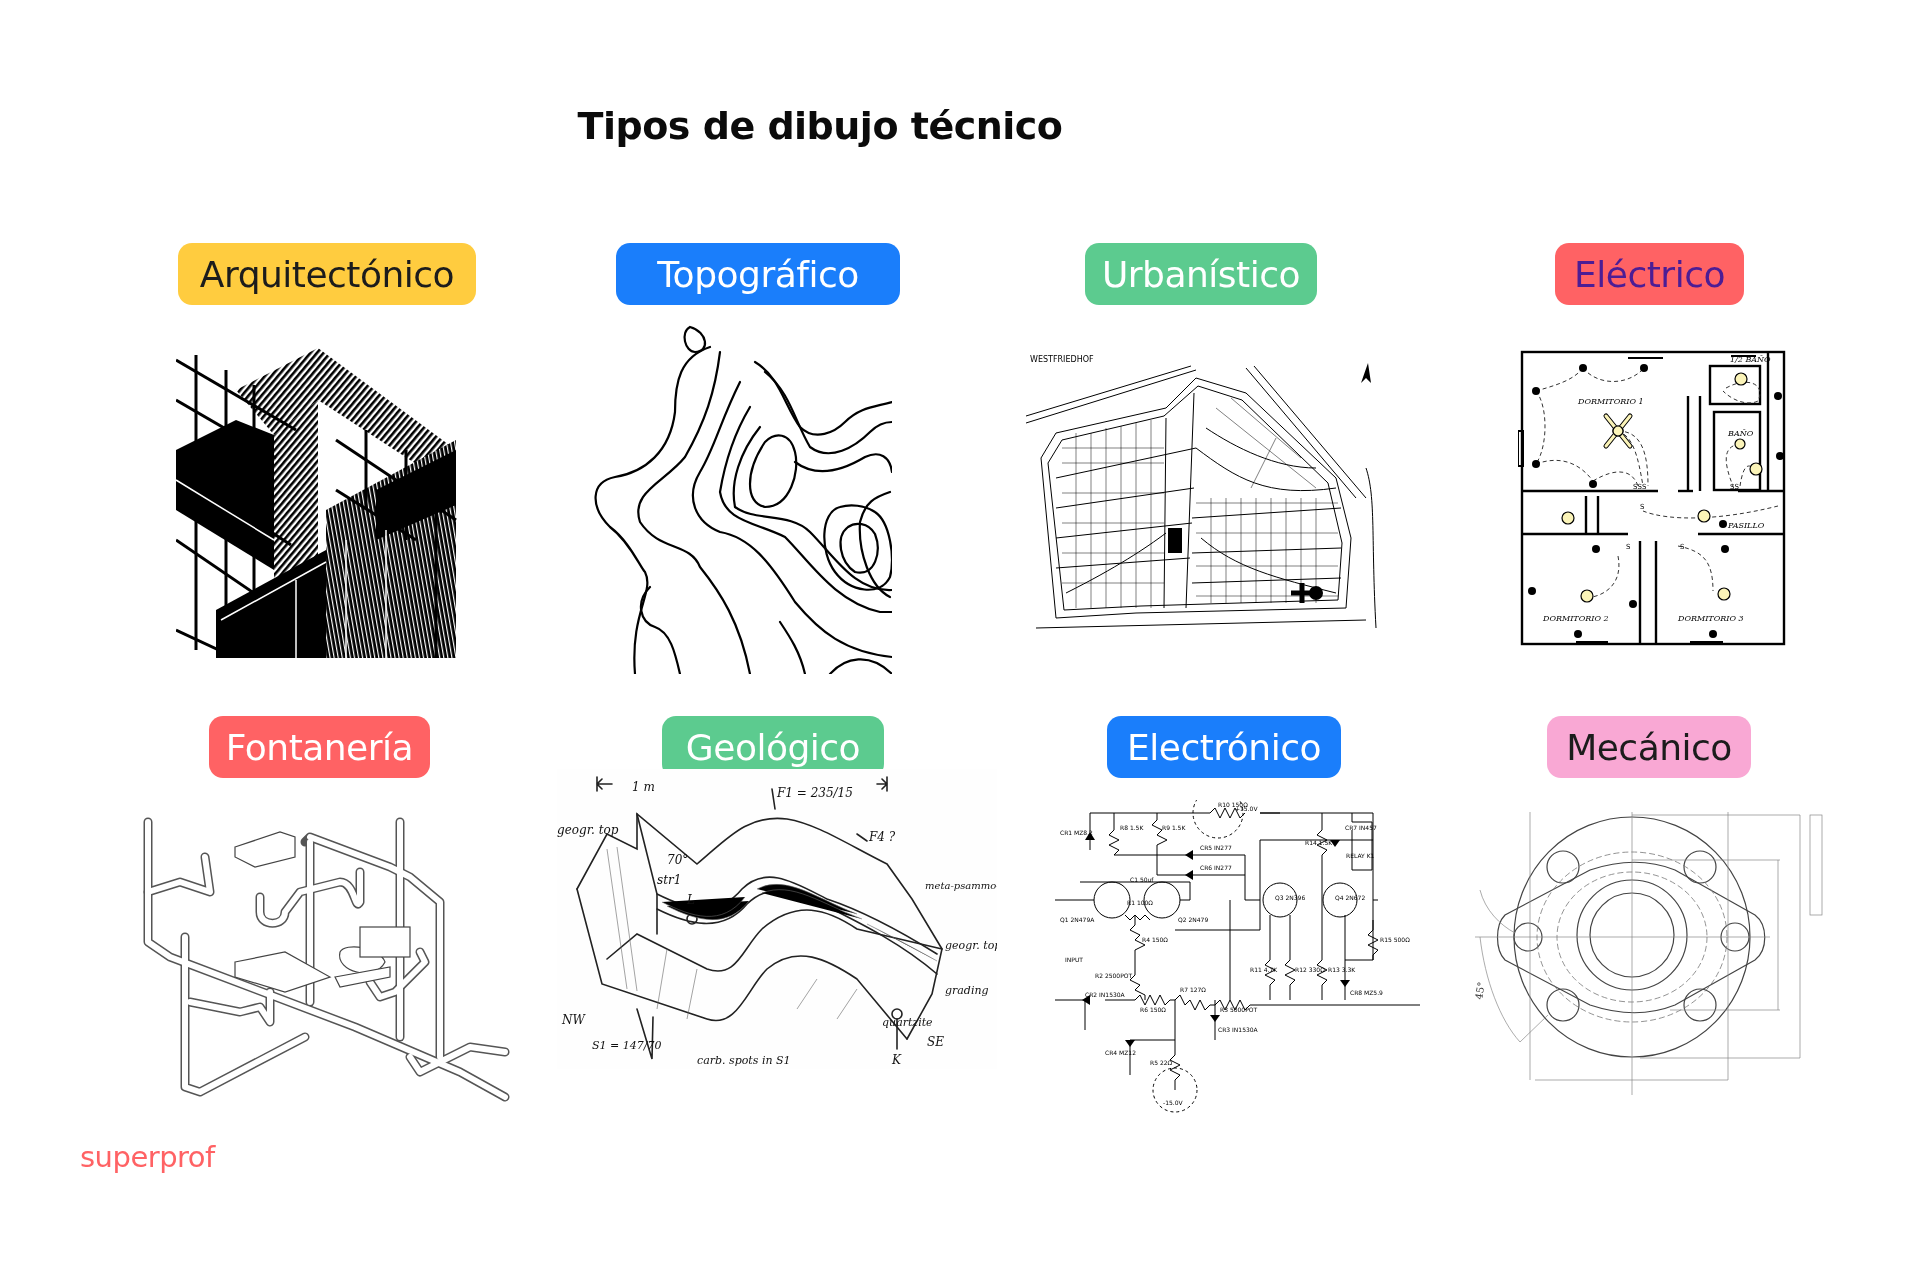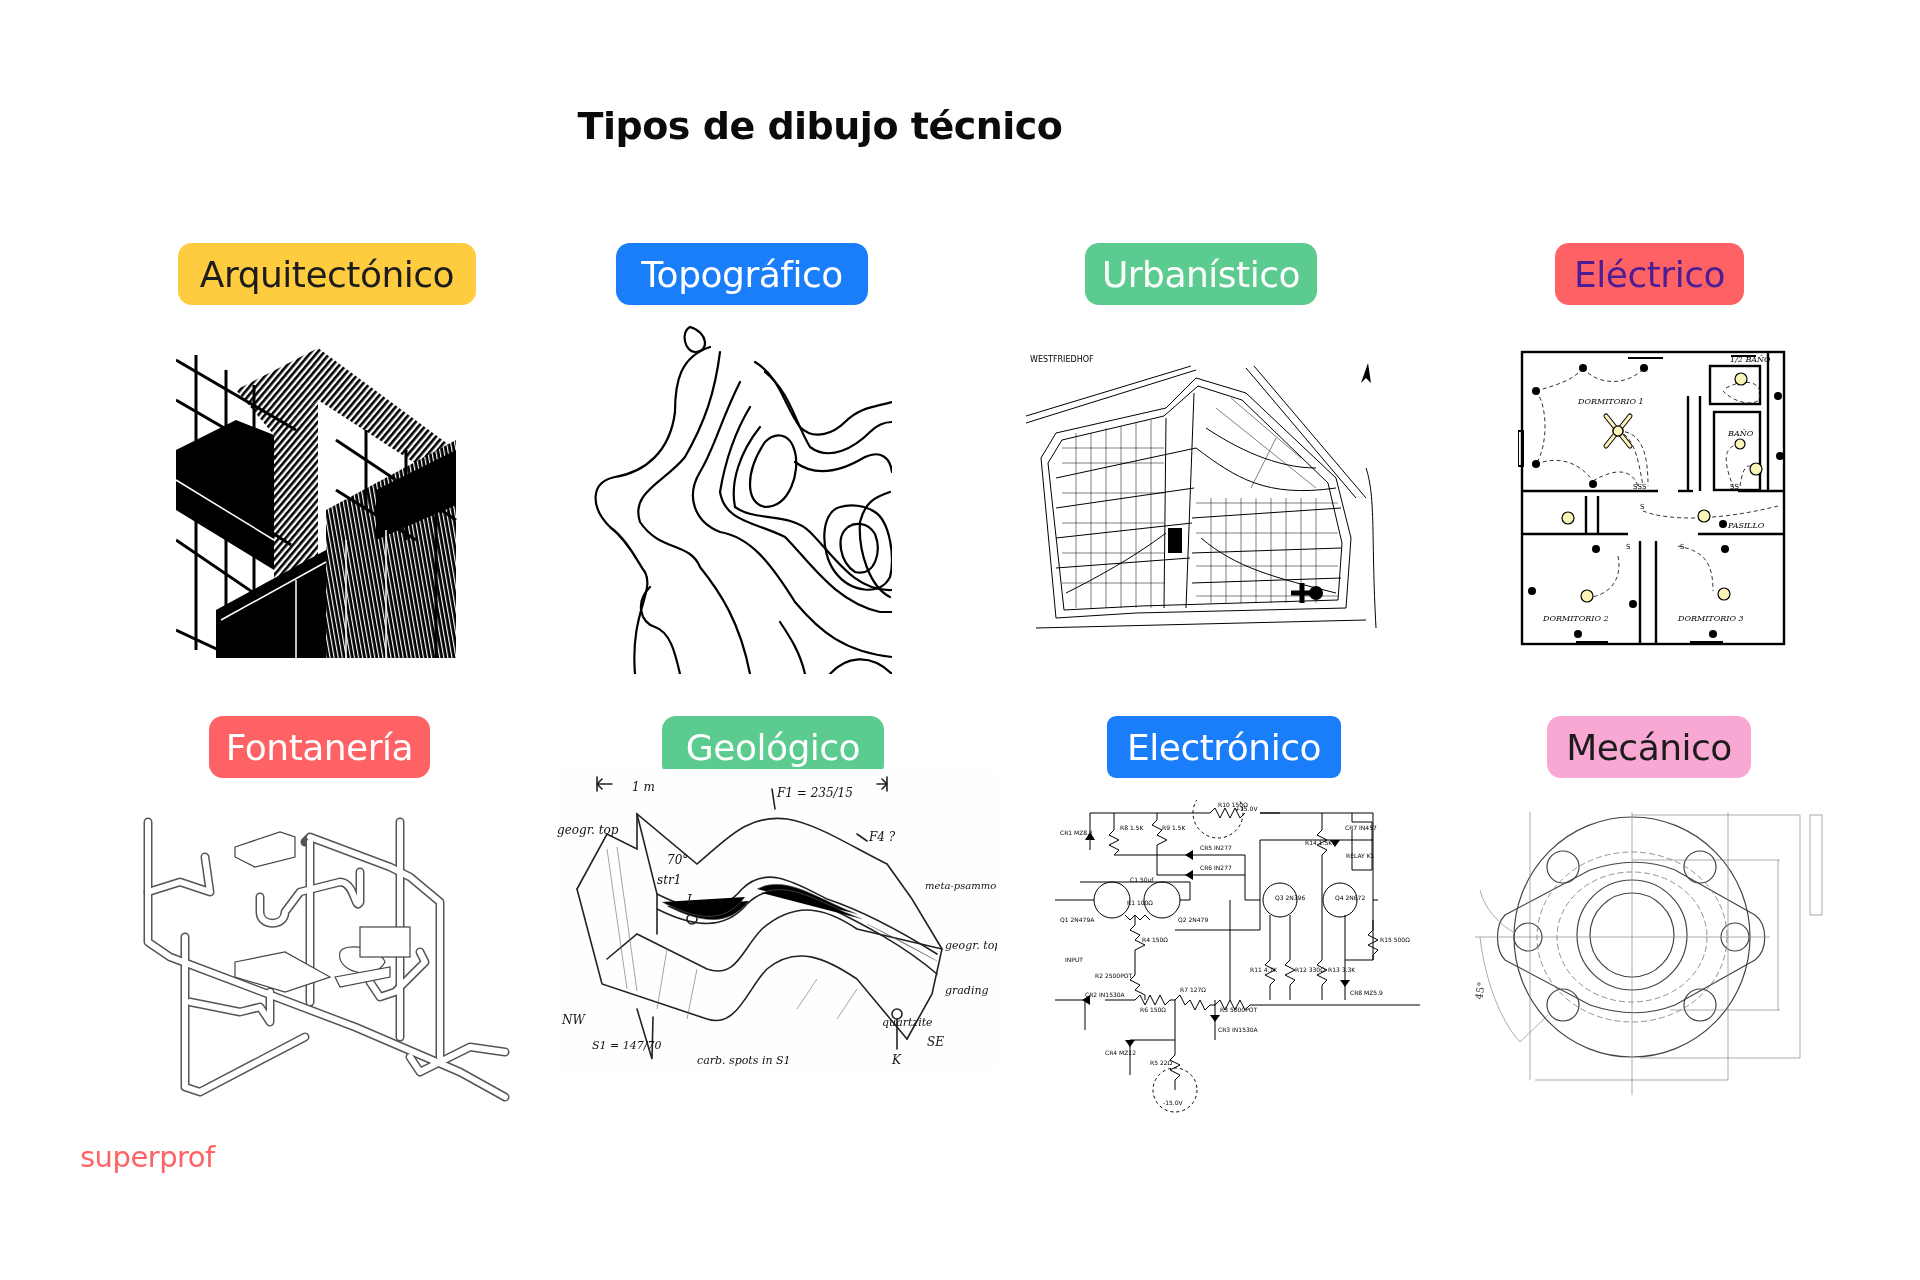--- a/index.html
+++ b/index.html
@@ -11,37 +11,37 @@
   .logo{position:absolute;left:80px;top:1140px;font-family:"DejaVu Sans",sans-serif;font-weight:normal;font-size:29px;color:#ff6264;letter-spacing:-0.5px;}
 </style>
 </head>
 <body>
 
 <div class="title">Tipos de dibujo técnico</div>
 
 <div class="label" style="left:178px;top:243px;width:298px;background:#ffcc3f;color:#1c1c1c;">
     <span>Arquitectónico</span>
   </div>
-<div class="label" style="left:616px;top:243px;width:252px;background:#1a7efb;color:#ffffff;">
+<div class="label" style="left:616px;top:243px;width:284px;background:#1a7efb;color:#ffffff;">
     <span>Topográfico</span>
   </div>
 <div class="label" style="left:1085px;top:243px;width:232px;background:#5ccb8f;color:#ffffff;">
     <span>Urbanístico</span>
   </div>
 <div class="label" style="left:1555px;top:243px;width:189px;background:#ff6264;color:#4c1d95;">
     <span>Eléctrico</span>
   </div>
 
 <div class="label" style="left:209px;top:716px;width:221px;background:#ff6264;color:#ffffff;">
     <span>Fontanería</span>
   </div>
 <div class="label" style="left:662px;top:716px;width:222px;background:#5ccb8f;color:#ffffff;">
     <span>Geológico</span>
   </div>
-<div class="label" style="left:1107px;top:716px;width:234px;background:#1a7efb;color:#ffffff;border-radius:9px;">
+<div class="label" style="left:1107px;top:716px;width:234px;background:#1a7efb;color:#ffffff;">
     <span>Electrónico</span>
   </div>
 <div class="label" style="left:1547px;top:716px;width:204px;background:#f9a8d4;color:#1c1c1c;">
     <span>Mecánico</span>
   </div>
 
 <div class="illus" style="left:176px;top:340px;width:290px;height:318px;">
   <svg viewBox="0 0 290 318" preserveAspectRatio="none">
     <defs>
       <pattern id="stripe" width="5" height="5" patternUnits="userSpaceOnUse" patternTransform="rotate(40)">

